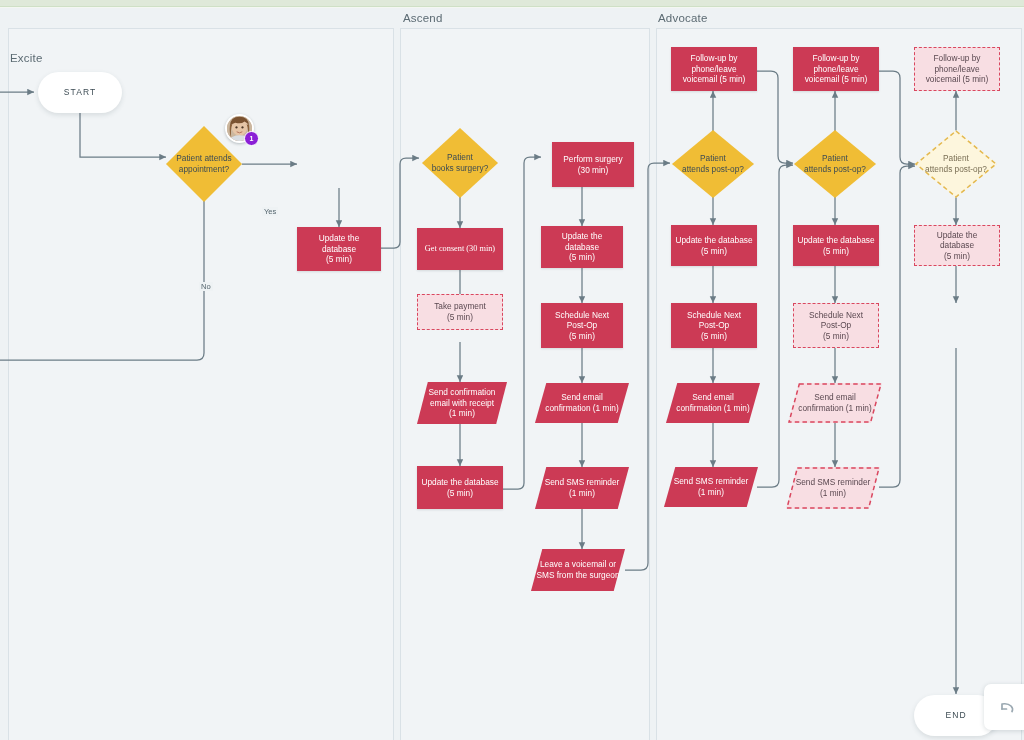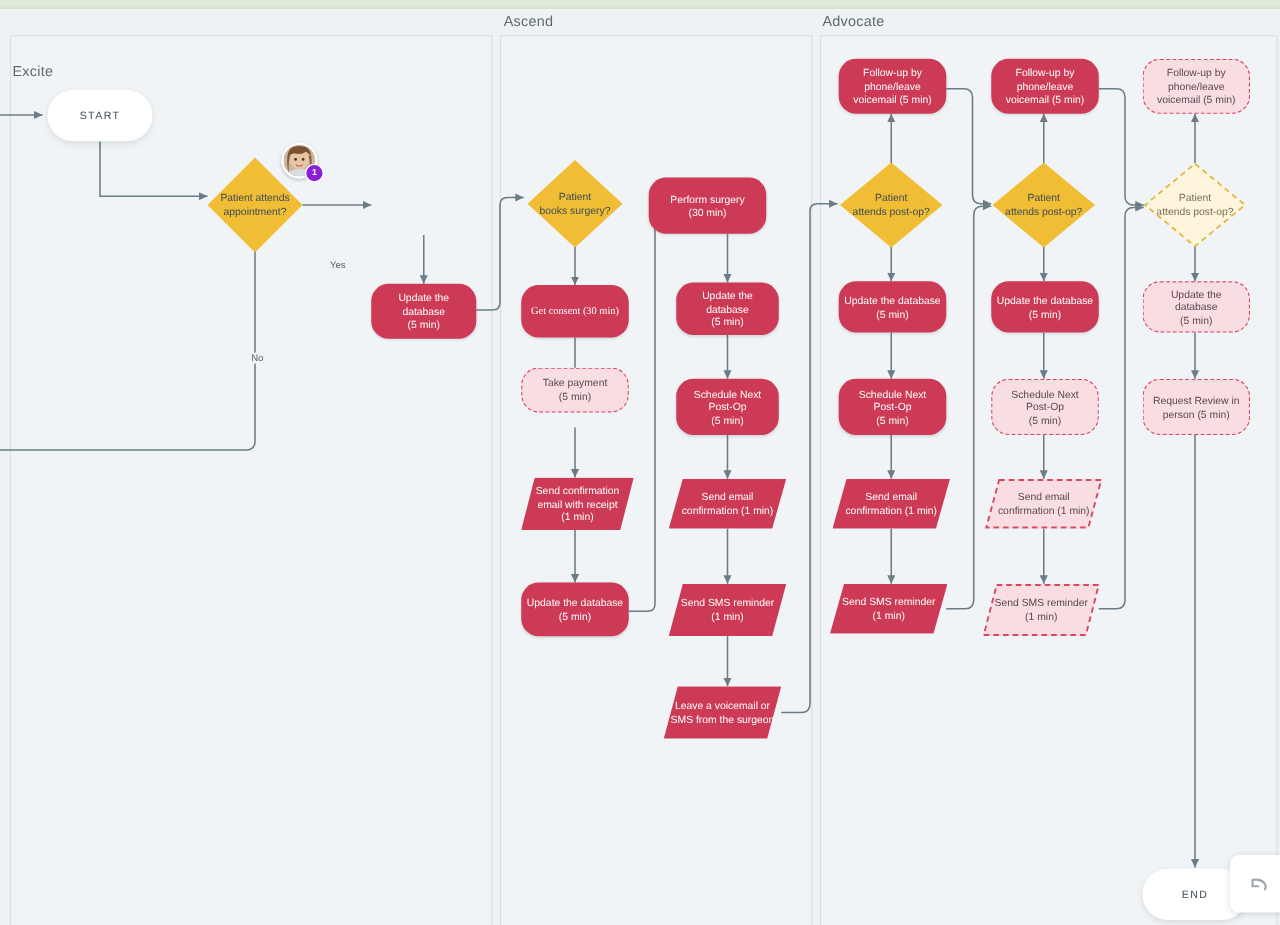--- a/index.html
+++ b/index.html
@@ -29,21 +29,21 @@
 
   
   #edges{position:absolute;left:0;top:0;width:1024px;height:740px;pointer-events:none;z-index:5;}
 
   
   .node{position:absolute;box-sizing:border-box;display:flex;align-items:center;
         justify-content:center;text-align:center;z-index:10;}
   .node .lbl{display:block;line-height:1.28;padding:0 4px;}
 
   
-  .proc{background:#cc3a55;color:#fff;font-size:8.3px;border-radius:14px;
+  .proc{background:#cc3a55;color:#fff;font-size:8.3px;border-radius:0;
         box-shadow:0 1px 2px rgba(40,60,70,.14);}
   
   .proc.ghost{background:#f8dee3;color:#5a4850;border:1.4px dashed #d9475f;
               box-shadow:none;}
 
   
   .term{background:#fff;color:#3d4c54;font-size:8.5px;border-radius:999px;
         letter-spacing:1.1px;box-shadow:0 2px 5px rgba(40,60,70,.13);}
 
   
@@ -242,21 +242,21 @@
 
   <div class="node io" style="left:417px;top:382px;width:90px;height:42px;">
     <span class="pshape"></span>
     <span class="lbl">Send confirmation<br>email with receipt<br>(1 min)</span>
   </div>
 
   <div class="node proc" style="left:417px;top:466px;width:86px;height:43px;">
     <span class="lbl">Update the database<br>(5 min)</span>
   </div>
 
-  <div class="node proc" style="left:519px;top:142px;width:94px;height:45px;">
+  <div class="node proc" style="left:552px;top:142px;width:82px;height:45px;">
     <span class="lbl">Perform surgery<br>(30 min)</span>
   </div>
 
   <div class="node proc" style="left:541px;top:226px;width:82px;height:42px;">
     <span class="lbl">Update the database<br>(5 min)</span>
   </div>
 
   <div class="node proc" style="left:541px;top:303px;width:82px;height:45px;">
     <span class="lbl">Schedule Next<br>Post-Op<br>(5 min)</span>
   </div>
@@ -345,23 +345,20 @@
     <svg class="ghost-outline" viewBox="0 0 82 68" preserveAspectRatio="none">
       <polygon points="41,1 81,34 41,67 1,34" fill="none" stroke="#e3b84f" stroke-width="1.5" stroke-dasharray="4.5,3.2" vector-effect="non-scaling-stroke"></polygon>
     </svg>
     <span class="lbl">Patient<br>attends post-op?</span>
   </div>
 
   <div class="node proc ghost" style="left:914px;top:225px;width:86px;height:41px;">
     <span class="lbl">Update the database<br>(5 min)</span>
   </div>
 
-  <div class="node proc ghost" style="left:914px;top:303px;width:86px;height:45px;">
-    <span class="lbl">Request Review in<br>person (5 min)</span>
-  </div>
 
   <div class="node term" style="left:914px;top:695px;width:84px;height:41px;">
     <span class="lbl">END</span>
   </div>
 
   <div class="toolbar">
     <svg width="20" height="20" viewBox="0 0 20 20">
       <path d="M5 7 L5 12 M5 7 Q11 6 14 9 Q16.5 11.5 15 14.5" fill="none" stroke="#9aa8b1" stroke-width="1.7" stroke-linecap="round" stroke-linejoin="round"></path>
       <path d="M5 12 L9.5 12" fill="none" stroke="#9aa8b1" stroke-width="1.7" stroke-linecap="round"></path>
     </svg>

